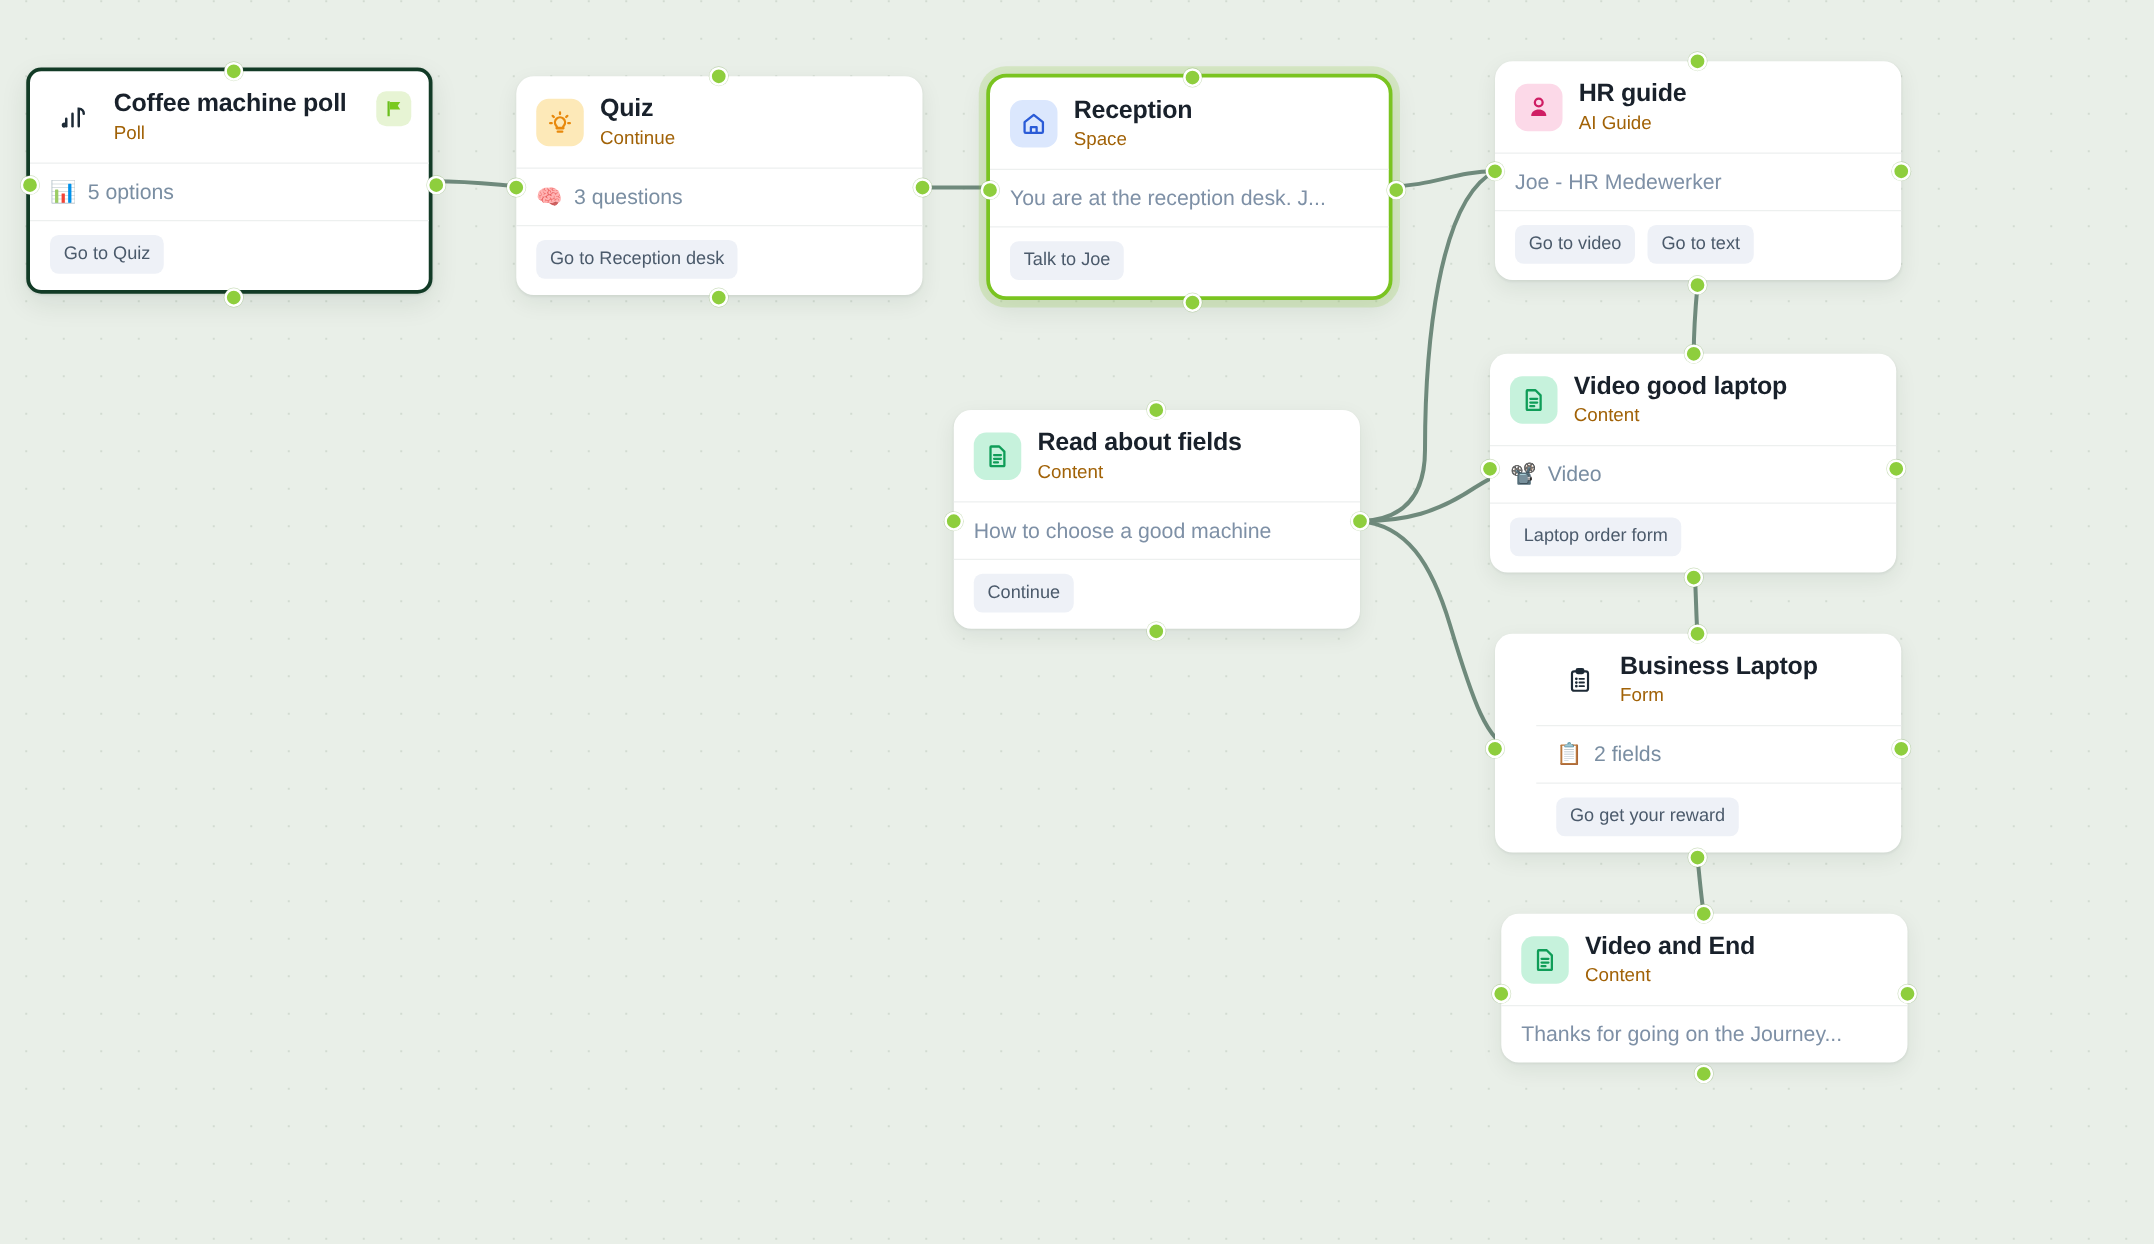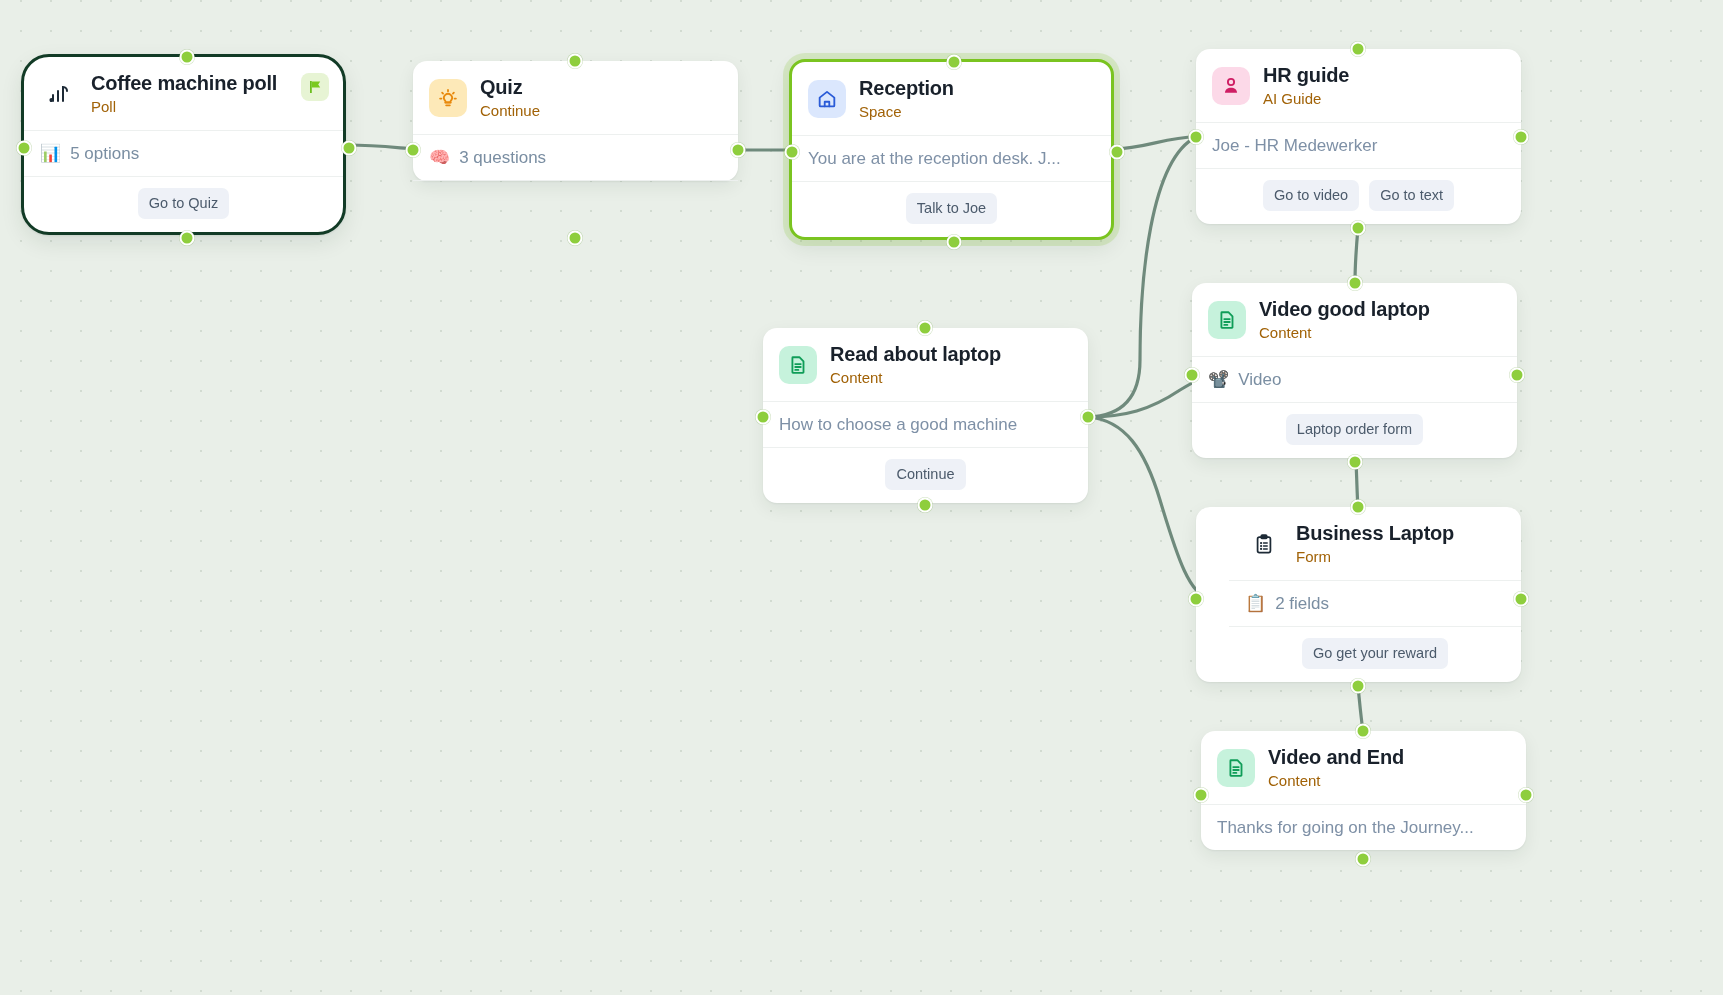--- a/index.html
+++ b/index.html
@@ -18,21 +18,21 @@
 
   .node{
     position:absolute;
     background:#ffffff;
     border-radius:14px;
     box-shadow:0 1px 2px rgba(16,40,24,.06), 0 6px 18px rgba(16,40,24,.07);
     box-sizing:border-box;
   }
   .node.selected{
     border:3px solid #123b26;
-    border-radius:28px;
+    border-radius:12px;
     box-shadow:0 1px 2px rgba(16,40,24,.08), 0 8px 22px rgba(16,40,24,.09);
   }
   .node.active{
     border:3px solid #7ac420;
     border-radius:16px;
     box-shadow:0 0 0 6px rgba(141,200,64,.22), 0 8px 22px rgba(16,40,24,.09);
   }
 
   .node-head{display:flex;align-items:center;padding:14px 16px 13px 16px;position:relative;}
   .node-icon{
@@ -55,21 +55,21 @@
   .divider{height:1px;background:#edf0ef;}
 
   .node-row{
     display:flex;align-items:center;gap:9px;
     padding:12px 16px;font-size:17px;color:#7a8ea2;line-height:1.25;
     white-space:nowrap;overflow:hidden;
   }
   .node-row .emoji{font-size:17px;line-height:1;display:inline-block;}
   .node-row.msg{color:#7e90a6;}
 
-  .node-actions{display:flex;gap:10px;padding:11px 16px 13px 16px;flex-wrap:wrap;justify-content:center;}
+  .node-actions{display:flex;gap:10px;padding:11px 16px 13px 16px;flex-wrap:wrap;}
   .chip{
     background:#eef1f7;color:#4b5a6b;border-radius:7px;
     padding:6px 11px;font-size:14.5px;line-height:1.3;white-space:nowrap;
   }
 
   .handle{
     position:absolute;width:11px;height:11px;border-radius:50%;
     background:#8ece3d;border:2.5px solid #ffffff;
     box-shadow:0 0 0 .5px rgba(120,170,80,.35);
     box-sizing:content-box;
@@ -149,20 +149,23 @@
         <div class="node-title">Quiz</div>
         <div class="node-sub">Continue</div>
       </div>
     </div>
     <div class="divider"></div>
     <div class="node-row">
       <span class="emoji">🧠</span>
       <span>3 questions</span>
     </div>
     <div class="divider"></div>
+    <div class="node-actions">
+      <div class="chip">Go to Reception desk</div>
+    </div>
     <div class="handle" style="left:162px;top:0px;"></div>
     <div class="handle" style="left:0px;top:89px;"></div>
     <div class="handle" style="left:325px;top:89px;"></div>
     <div class="handle" style="left:162px;top:177px;"></div>
   </div>
 
   <div class="node" id="n-hr" style="left:1196px;top:49px;width:325px;">
     <div class="node-head">
       <div class="node-icon" style="background:#fcd9e8;">
         <svg class="ic" width="22" height="22" viewBox="0 0 24 24" fill="none" stroke="#cf1e64" stroke-width="2" stroke-linecap="round">
@@ -219,21 +222,21 @@
 
   <div class="node" id="n-read" style="left:763px;top:328px;width:325px;">
     <div class="node-head">
       <div class="node-icon" style="background:#c6f2dc;">
         <svg class="ic" width="22" height="22" viewBox="0 0 24 24" fill="none" stroke="#0f9d58" stroke-width="2" stroke-linecap="round" stroke-linejoin="round">
           <path d="M6.5 3.5 h7 l4.5 4.5 v12 a.6 .6 0 0 1 -.6 .6 H6.5 a.6 .6 0 0 1 -.6 -.6 V4.1 a.6 .6 0 0 1 .6 -.6z"></path>
           <path d="M9 11 h6 M9 14.2 h6 M9 17.4 h3.4"></path>
         </svg>
       </div>
       <div class="node-titles">
-        <div class="node-title">Read about laptop</div>
+        <div class="node-title">Read about fields</div>
         <div class="node-sub">Content</div>
       </div>
     </div>
     <div class="divider"></div>
     <div class="node-row msg">
       <span>How to choose a good machine</span>
     </div>
     <div class="divider"></div>
     <div class="node-actions">
       <div class="chip">Continue</div>

